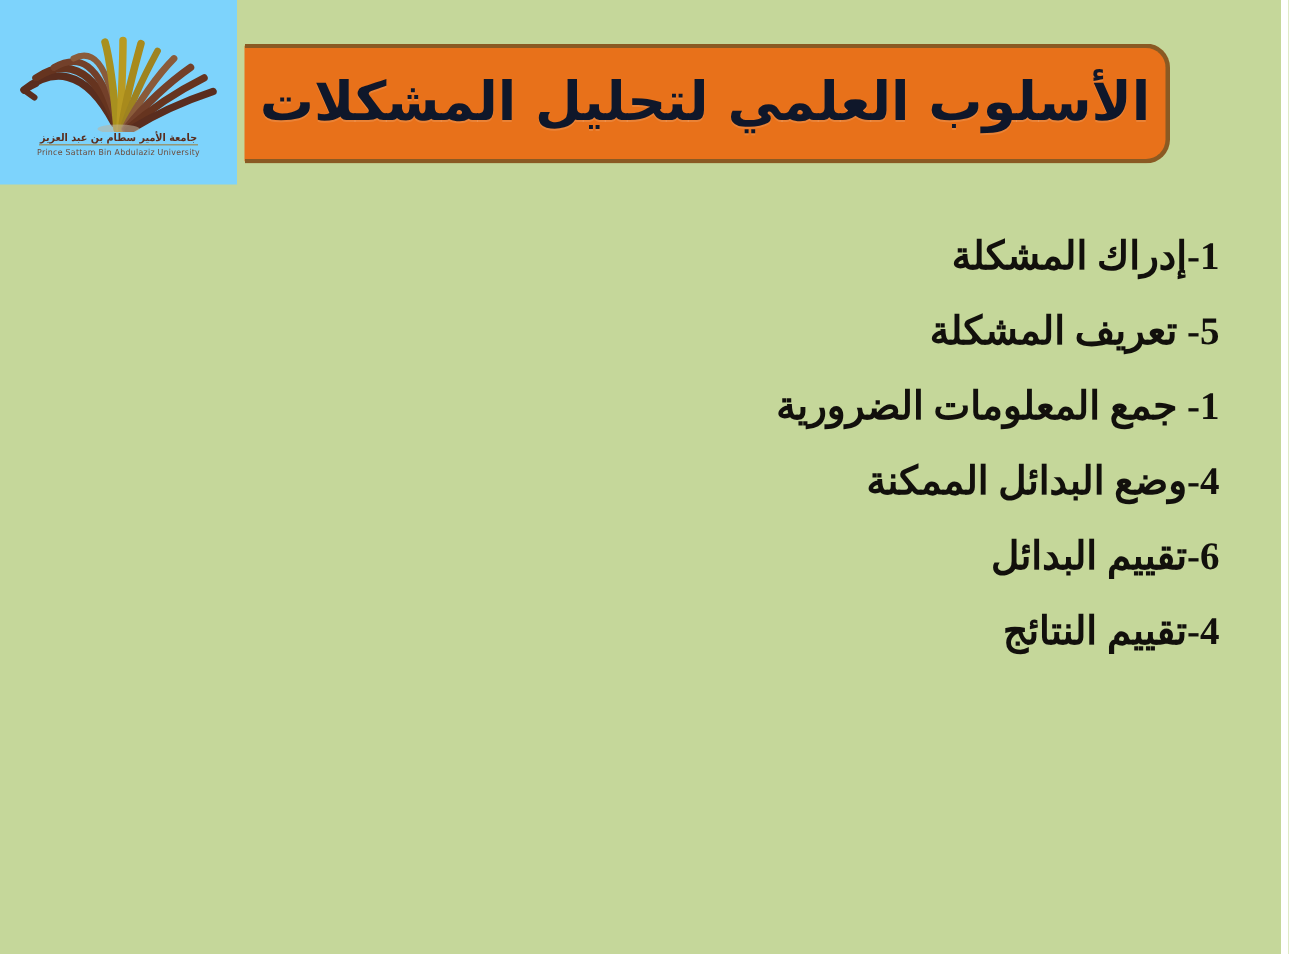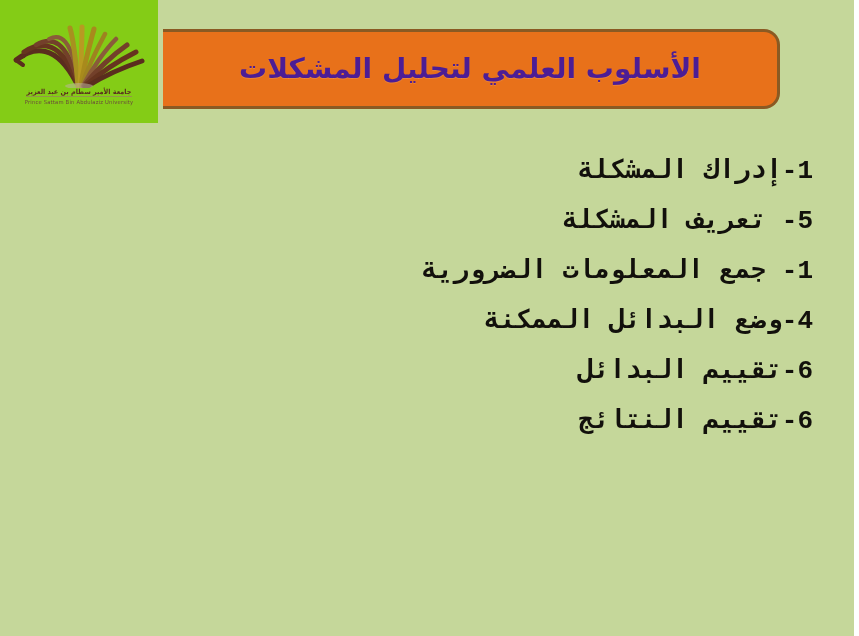--- a/index.html
+++ b/index.html
@@ -49,37 +49,37 @@
     border-bottom-left-radius: 0;
     box-sizing: border-box;
     display: flex;
     align-items: center;
     justify-content: center;
     direction: rtl;
   }
   .title-text {
     font-family: "DejaVu Sans", sans-serif;
     font-weight: bold;
-    font-size: 28px;
+    font-size: 36px;
     line-height: 1.1;
-    color: #4c1d95;
+    color: #0f172a;
     text-align: center;
     white-space: nowrap;
     letter-spacing: 0px;
     text-shadow: 0 1px 0 rgba(255,255,255,0.12);
   }
 
   
   .logo-card {
     position: absolute;
     left: 0;
     top: 0;
     width: 158px;
     height: 123px;
-    background: #84cc16;
+    background: #7dd3fc;
     overflow: hidden;
   }
   .logo-mark {
     position: absolute;
     left: 12px;
     top: 20px;
     width: 134px;
     height: 68px;
   }
   .logo-mark svg {
@@ -131,21 +131,21 @@
     right: 46px;
     top: 146px;
     width: 790px;
     direction: rtl;
     text-align: right;
     list-style: none;
     margin: 0;
     padding: 0;
   }
   .step-item {
-    font-family: Liberation Mono, monospace;
+    font-family: Liberation Serif, serif;
     font-weight: bold;
     font-size: 26px;
     line-height: 50px;
     color: #12100c;
     white-space: nowrap;
     text-align: right;
     direction: rtl;
   }
 </style>
 </head>
@@ -193,16 +193,16 @@
 
     <div class="logo-caption-en">Prince Sattam Bin Abdulaziz University</div>
   </div>
 
   <ol class="steps-list">
     <li class="step-item">1-إدراك المشكلة</li>
     <li class="step-item">5- تعريف المشكلة</li>
     <li class="step-item">1- جمع المعلومات الضرورية</li>
     <li class="step-item">4-وضع البدائل الممكنة</li>
     <li class="step-item">6-تقييم البدائل</li>
-    <li class="step-item">6-تقييم النتائج</li>
+    <li class="step-item">4-تقييم النتائج</li>
   </ol>
 
 </div>
 
 </body></html>

